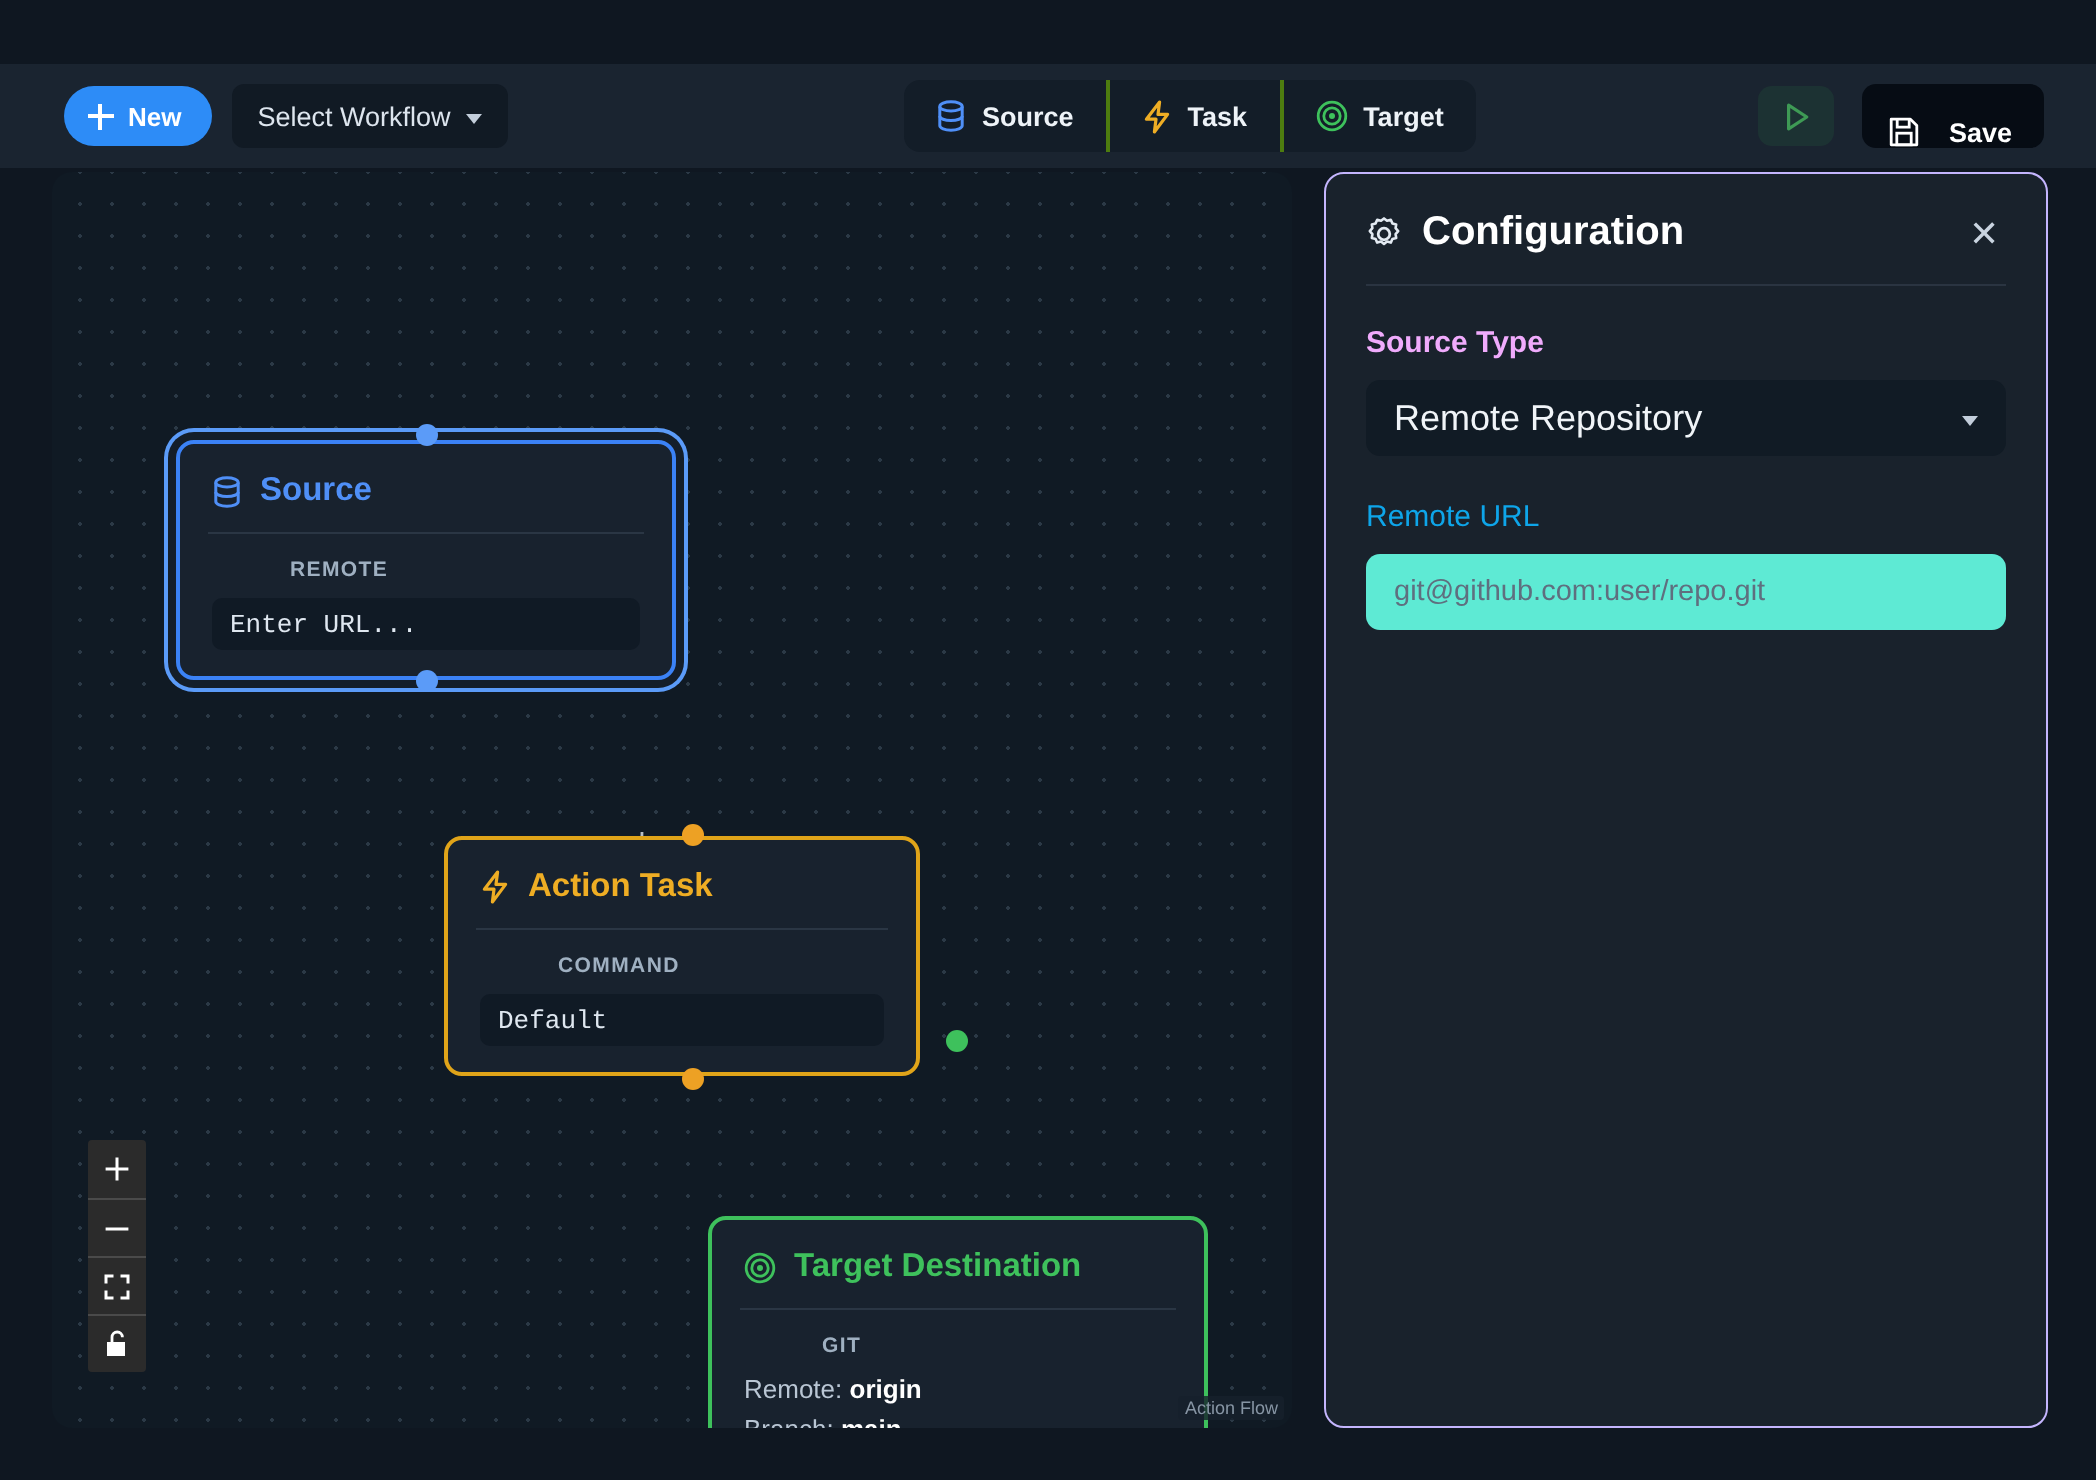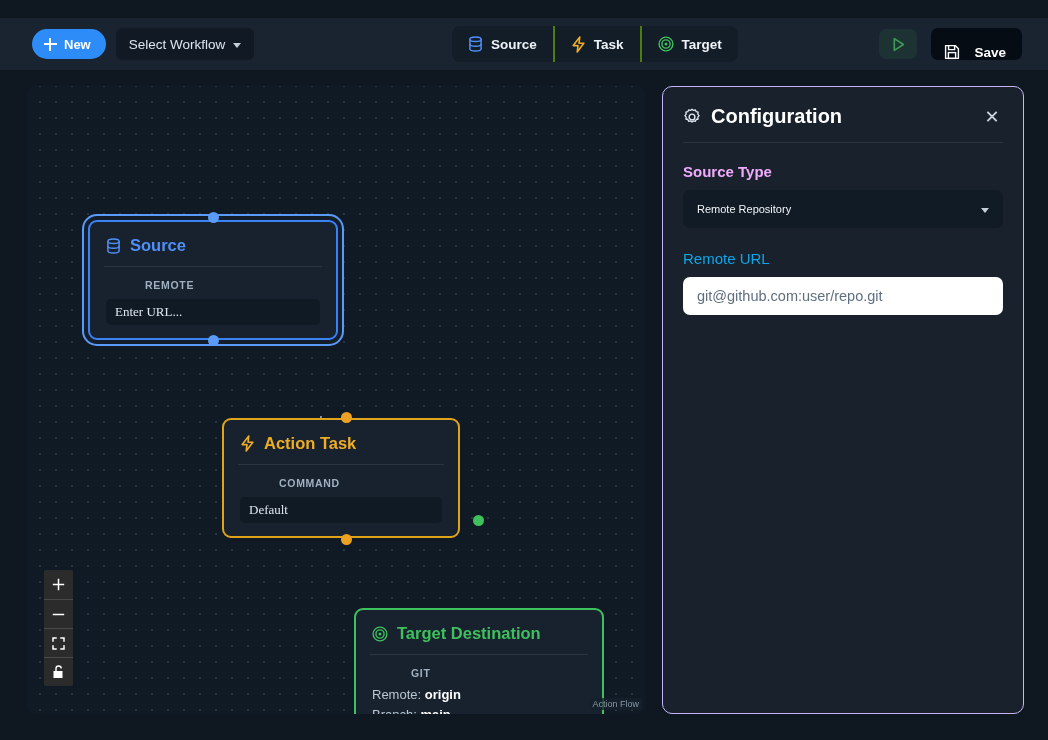--- a/index.html
+++ b/index.html
@@ -15,21 +15,21 @@
   #app {
     position: relative;
     width: 1048px;
     height: 740px;
     background: #0f1721;
   }
 
   
   .toolbar {
     position: absolute;
-    left: 0; top: 18px;
+    left: 0; top: 32px;
     width: 1048px; height: 52px;
     background: #1a2430;
     display: flex;
     align-items: center;
   }
 
   .tb-left {
     position: absolute;
     left: 32px;
     display: flex;
@@ -176,21 +176,21 @@
     margin-bottom: 8px;
     margin-left: 39px;
   }
   .field-input {
     height: 26px;
     background: #101a25;
     border-radius: 5px;
     display: flex;
     align-items: center;
     padding: 0 9px;
-    font-family: Liberation Serif, serif;
+    font-family: Liberation Mono, monospace;
     font-size: 13px;
     color: #dfe7f0;
     cursor: text;
   }
 
   
   #node-source {
     left: 62px; top: 134px;
     width: 250px; height: 120px;
     border: 2px solid #3b82f6;
@@ -300,29 +300,29 @@
   }
   .cfg-label.muted { color: #0ea5e9; font-weight: normal; }
 
   .cfg-select {
     height: 38px;
     background: #111b25;
     border-radius: 7px;
     display: flex;
     align-items: center;
     padding: 0 14px;
-    font-size: 11px;
+    font-size: 18px;
     color: #f0f4f8;
     cursor: pointer;
   }
   .cfg-select span:first-child { flex: 1; }
 
   .cfg-input {
     height: 38px;
-    background: #ffffff;
+    background: #5eead4;
     border-radius: 7px;
     display: flex;
     align-items: center;
     padding: 0 14px;
     font-size: 14.5px;
     color: #5f6f7f;
     cursor: text;
   }
   .gap { height: 22px; }
 </style>

